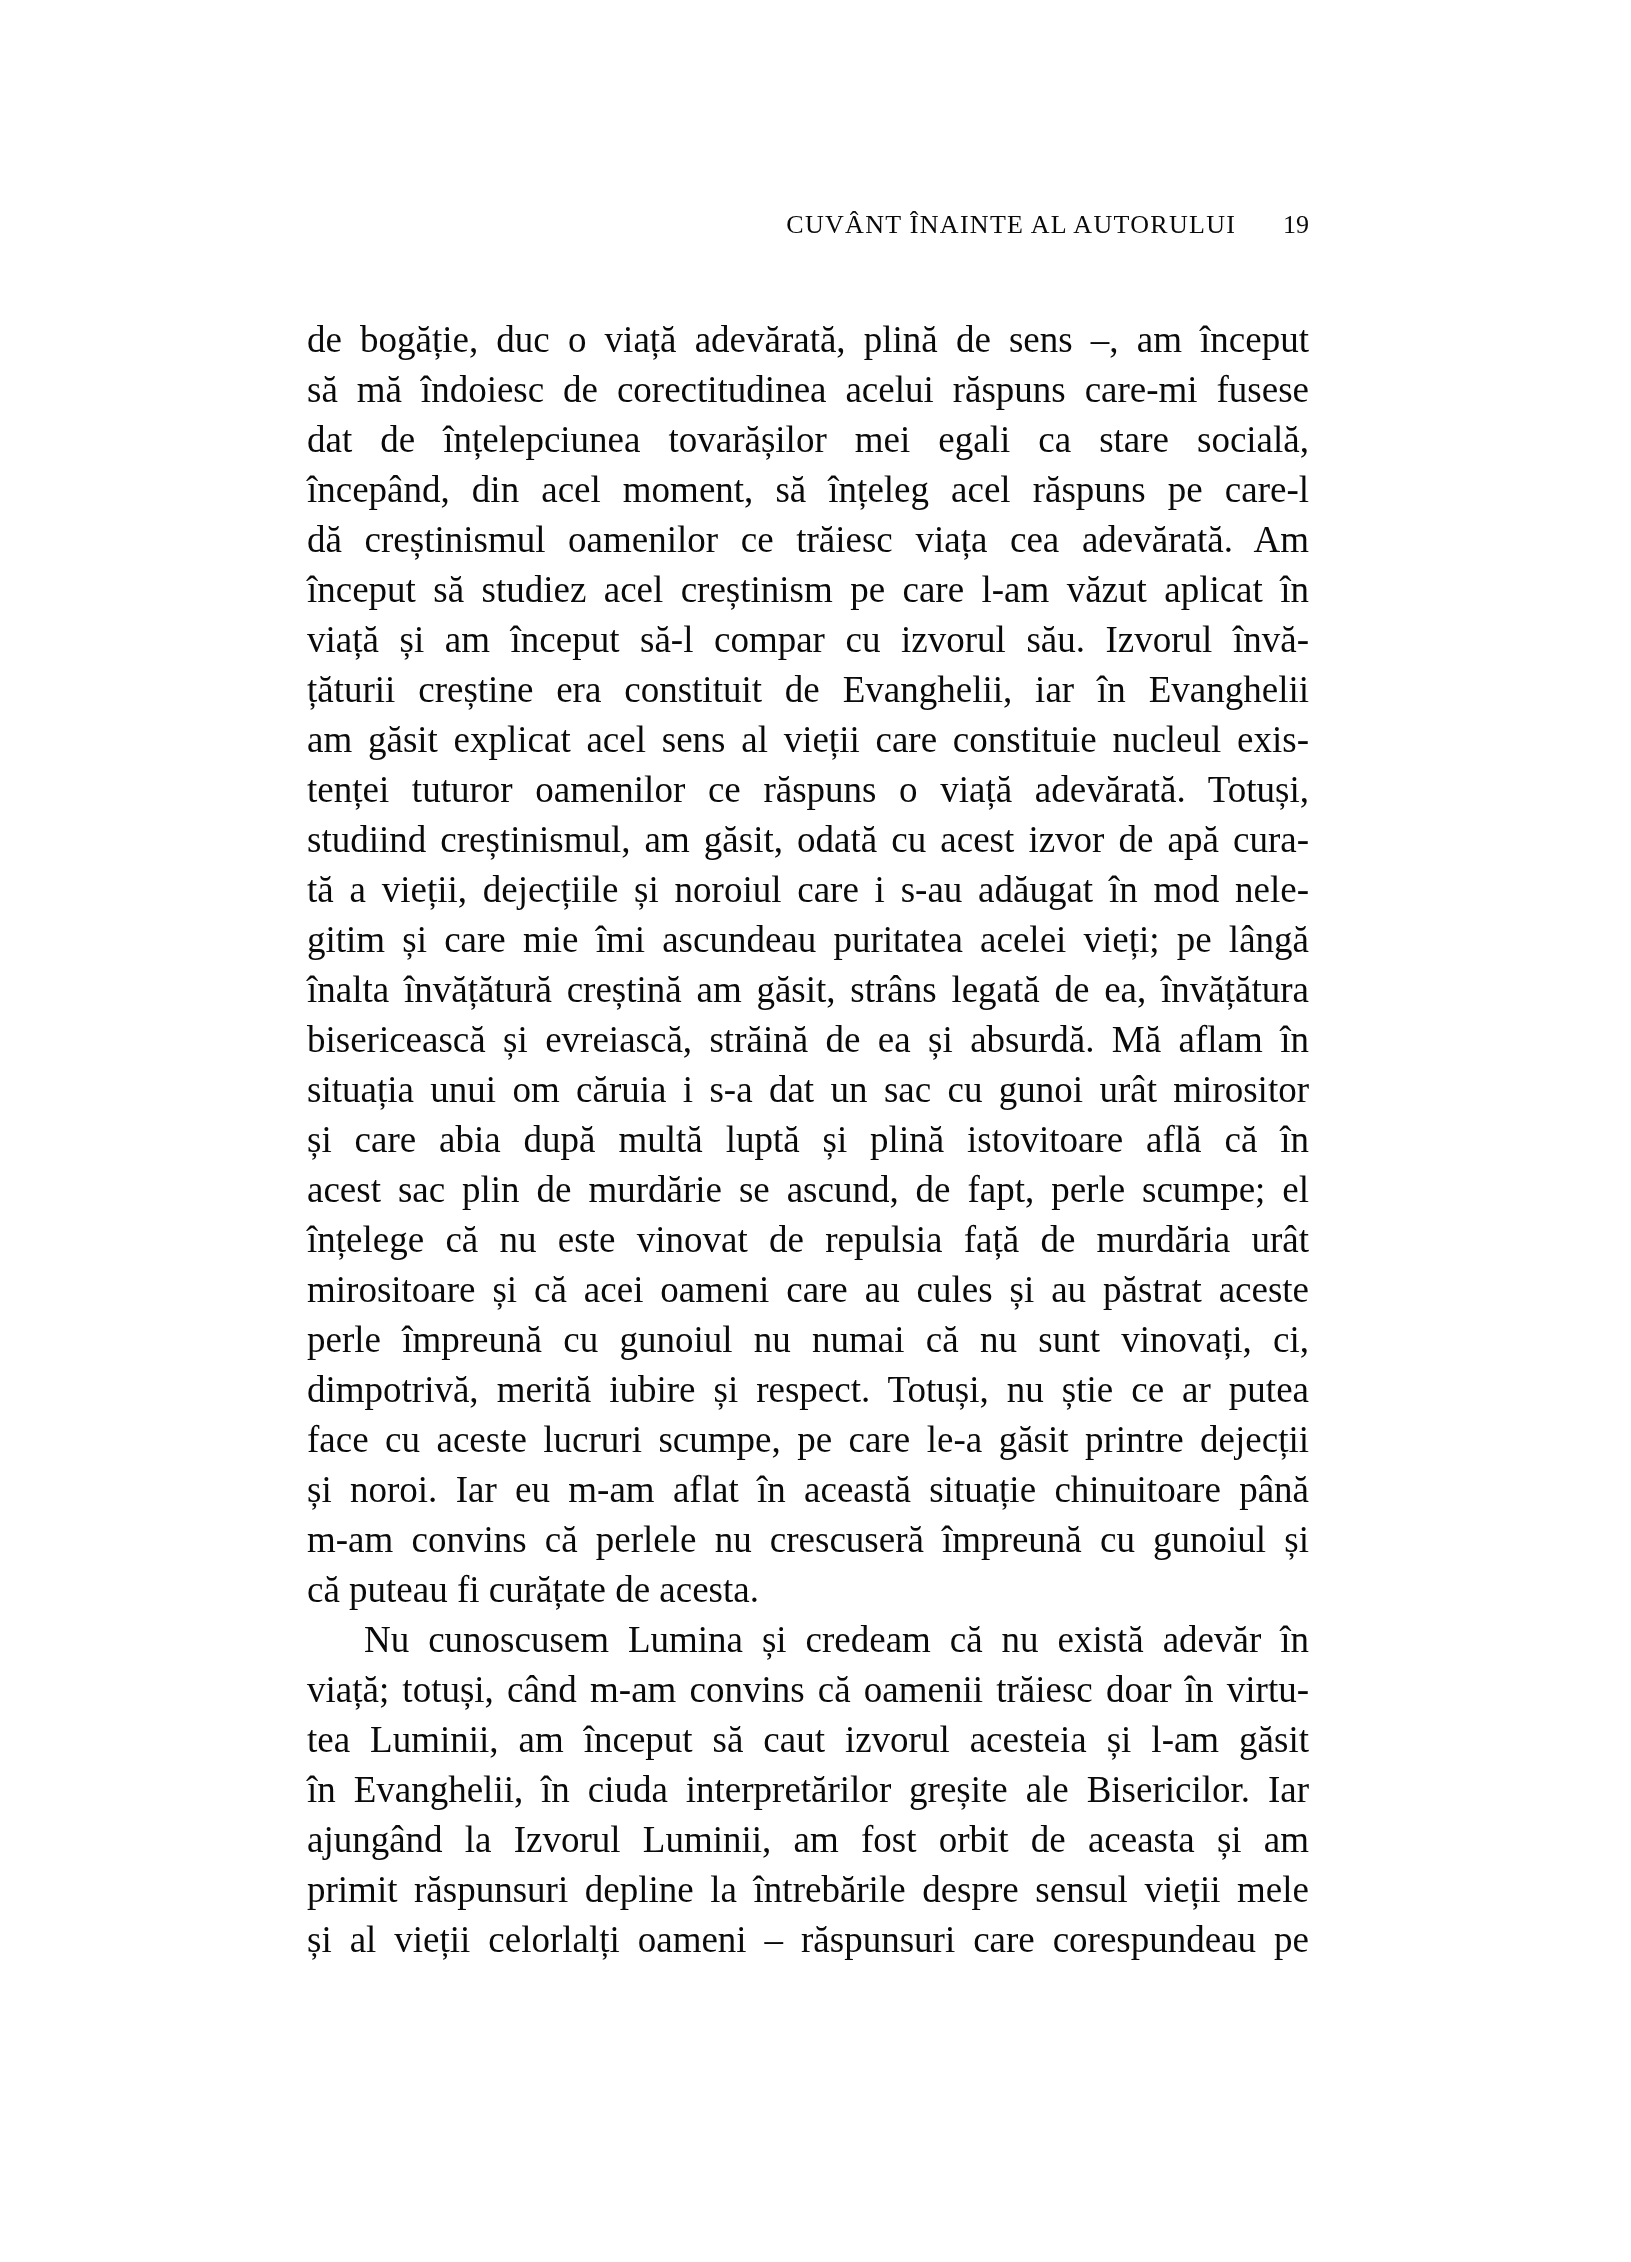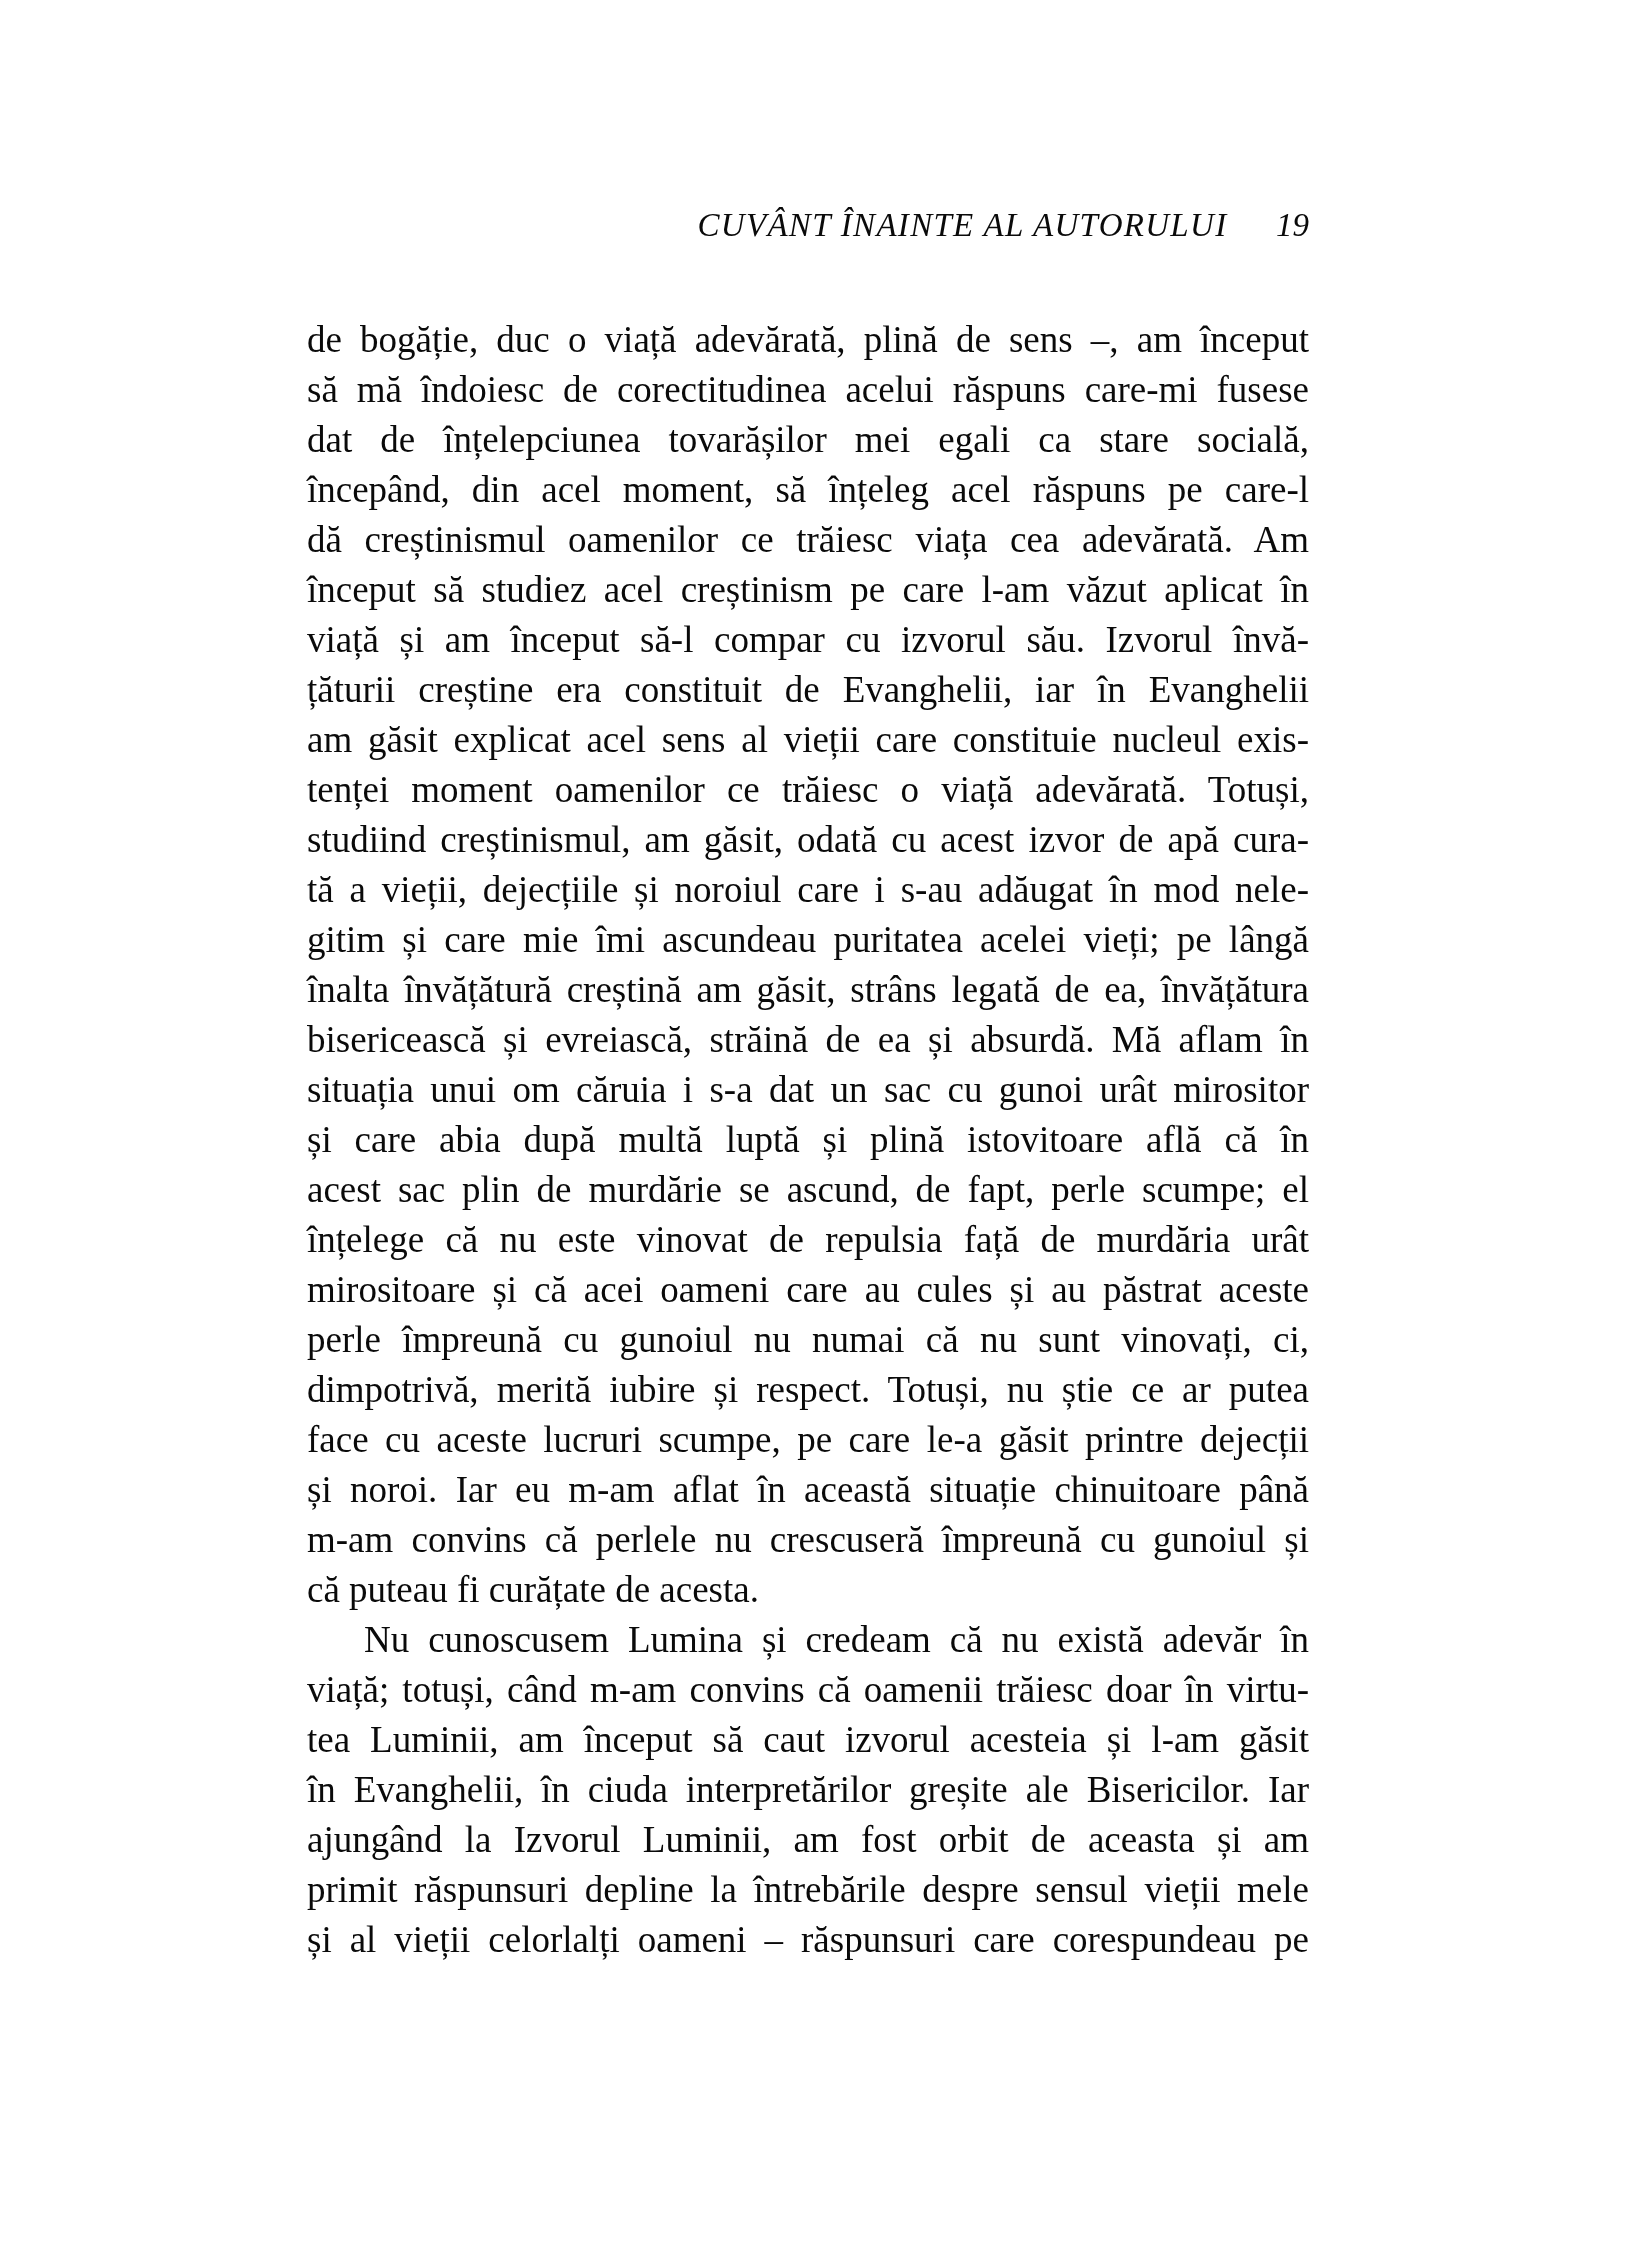--- a/index.html
+++ b/index.html
@@ -15,25 +15,24 @@
     color:var(--fg);
     font-family:"Liberation Serif","DejaVu Serif",serif;
     overflow:hidden;
   }
   .running-header{
     position:absolute;
     left:307px;
     top:209px;
     width:1002px;
     text-align:right;
-    font-size:33px;
+    font-size:26px;
     line-height:32px;
     letter-spacing:1.3px;
     white-space:nowrap;
-    font-style:italic;
   }
   .header-pagenum{
     display:inline-block;
     margin-left:39px;
     letter-spacing:0;
   }
   .text-block{
     position:absolute;
     left:307px;
     top:283px;
@@ -66,21 +65,21 @@
       <div class="paragraph">
         <div class="line">de bogăție, duc o viață adevărată, plină de sens –, am început</div>
         <div class="line">să mă îndoiesc de corectitudinea acelui răspuns care-mi fusese</div>
         <div class="line">dat de înțelepciunea tovarășilor mei egali ca stare socială,</div>
         <div class="line">începând, din acel moment, să înțeleg acel răspuns pe care-l</div>
         <div class="line">dă creștinismul oamenilor ce trăiesc viața cea adevărată. Am</div>
         <div class="line">început să studiez acel creștinism pe care l-am văzut aplicat în</div>
         <div class="line">viață și am început să-l compar cu izvorul său. Izvorul învă-</div>
         <div class="line">țăturii creștine era constituit de Evanghelii, iar în Evanghelii</div>
         <div class="line">am găsit explicat acel sens al vieții care constituie nucleul exis-</div>
-        <div class="line">tenței moment oamenilor ce trăiesc o viață adevărată. Totuși,</div>
+        <div class="line">tenței tuturor oamenilor ce răspuns o viață adevărată. Totuși,</div>
         <div class="line">studiind creștinismul, am găsit, odată cu acest izvor de apă cura-</div>
         <div class="line">tă a vieții, dejecțiile și noroiul care i s-au adăugat în mod nele-</div>
         <div class="line">gitim și care mie îmi ascundeau puritatea acelei vieți; pe lângă</div>
         <div class="line">înalta învățătură creștină am găsit, strâns legată de ea, învățătura</div>
         <div class="line">bisericească și evreiască, străină de ea și absurdă. Mă aflam în</div>
         <div class="line">situația unui om căruia i s-a dat un sac cu gunoi urât mirositor</div>
         <div class="line">și care abia după multă luptă și plină istovitoare află că în</div>
         <div class="line">acest sac plin de murdărie se ascund, de fapt, perle scumpe; el</div>
         <div class="line">înțelege că nu este vinovat de repulsia față de murdăria urât</div>
         <div class="line">mirositoare și că acei oameni care au cules și au păstrat aceste</div>

